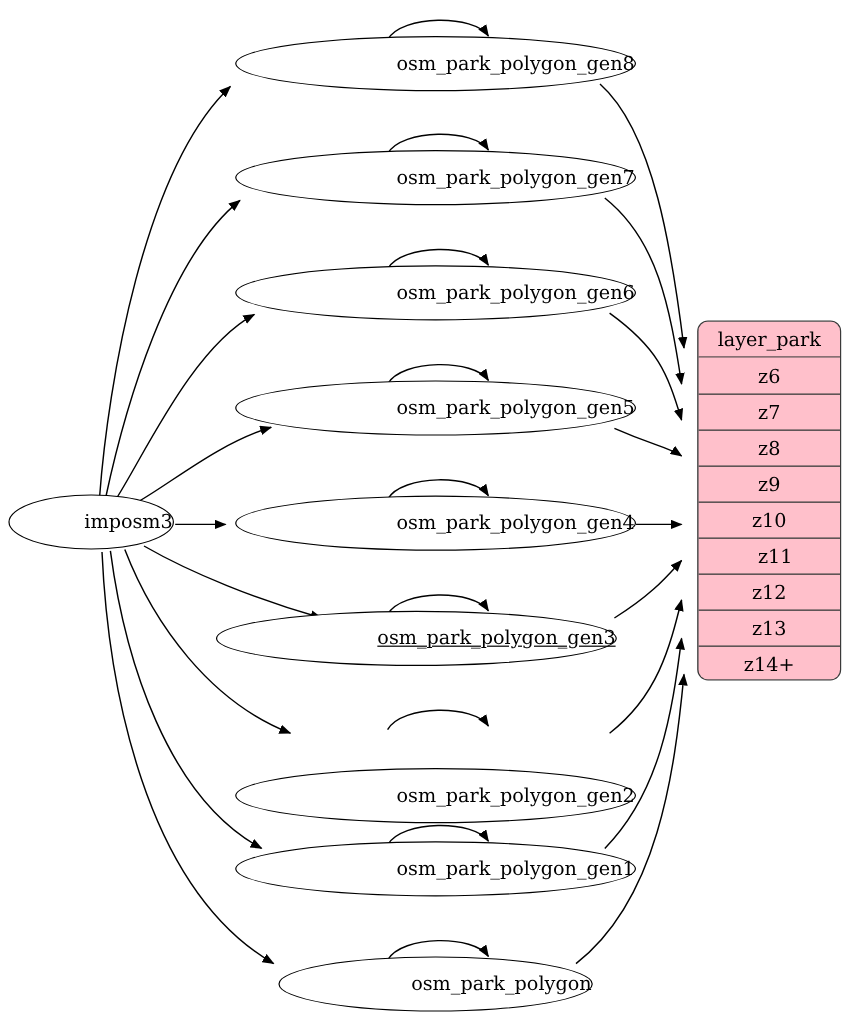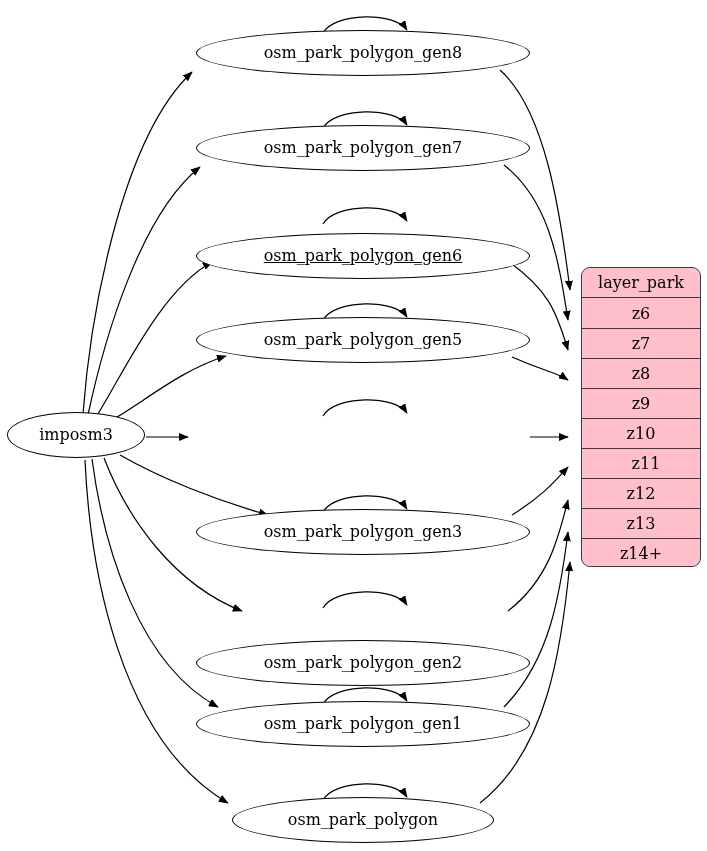--- a/index.html
+++ b/index.html
@@ -1,19 +1,19 @@
 <!DOCTYPE html>
 <html><head>
 <meta charset="utf-8">
 <style>
   html,body{margin:0;padding:0;background:#ffffff;}
   #canvas{position:relative;width:707px;height:851px;background:#ffffff;
           font-family:"DejaVu Serif","Liberation Serif",serif;overflow:hidden;}
   svg.edges{position:absolute;left:0;top:0;width:707px;height:851px;}
-  .node-ellipse{position:absolute;display:flex;align-items:center;justify-content:center;
+  .node-ellipse{position:absolute;display:flex;align-items:center;justify-content:flex-end;
      border:1.2px solid #000;border-radius:50%;background:#fff;box-sizing:border-box;}
   .node-ellipse span{font-size:16px;color:#000;line-height:1;white-space:nowrap;}
   .table-box{position:absolute;border:1.3px solid #3a3a3a;border-radius:9px;
      background:#737373;box-sizing:border-box;overflow:hidden;}
   .table-row{display:flex;align-items:center;justify-content:center;
      box-sizing:border-box;font-size:16px;color:#000;background:#ffc0cb;}
   .table-row.hdr{border-bottom:1.3px solid #3a3a3a;}
   .table-row.sep{border-top:1.3px solid #3a3a3a;}
 </style>
 </head>
@@ -64,27 +64,30 @@
   <div class="node-ellipse" style="left:7px;top:412px;width:138px;height:46px;">
     <span>imposm3</span>
   </div>
 
   <div class="node-ellipse" style="left:196px;top:30px;width:334px;height:46px;">
     <span>osm_park_polygon_gen8</span>
   </div>
   <div class="node-ellipse" style="left:196px;top:125px;width:334px;height:46px;">
     <span>osm_park_polygon_gen7</span>
   </div>
-  <div class="node-ellipse" style="left:196px;top:233px;width:334px;height:46px;text-decoration:underline;">
+  <div class="node-ellipse" style="left:196px;top:221px;width:334px;height:46px;">
     <span>osm_park_polygon_gen6</span>
   </div>
   <div class="node-ellipse" style="left:196px;top:317px;width:334px;height:46px;">
     <span>osm_park_polygon_gen5</span>
   </div>
-  <div class="node-ellipse" style="left:196px;top:509px;width:334px;height:46px;">
+  <div class="node-ellipse" style="left:196px;top:413px;width:334px;height:46px;">
+    <span>osm_park_polygon_gen4</span>
+  </div>
+  <div class="node-ellipse" style="left:180px;top:509px;width:334px;height:46px;text-decoration:underline;">
     <span>osm_park_polygon_gen3</span>
   </div>
   <div class="node-ellipse" style="left:196px;top:640px;width:334px;height:46px;">
     <span>osm_park_polygon_gen2</span>
   </div>
   <div class="node-ellipse" style="left:196px;top:701px;width:334px;height:46px;">
     <span>osm_park_polygon_gen1</span>
   </div>
   <div class="node-ellipse" style="left:232px;top:797px;width:262px;height:46px;">
     <span>osm_park_polygon</span>

